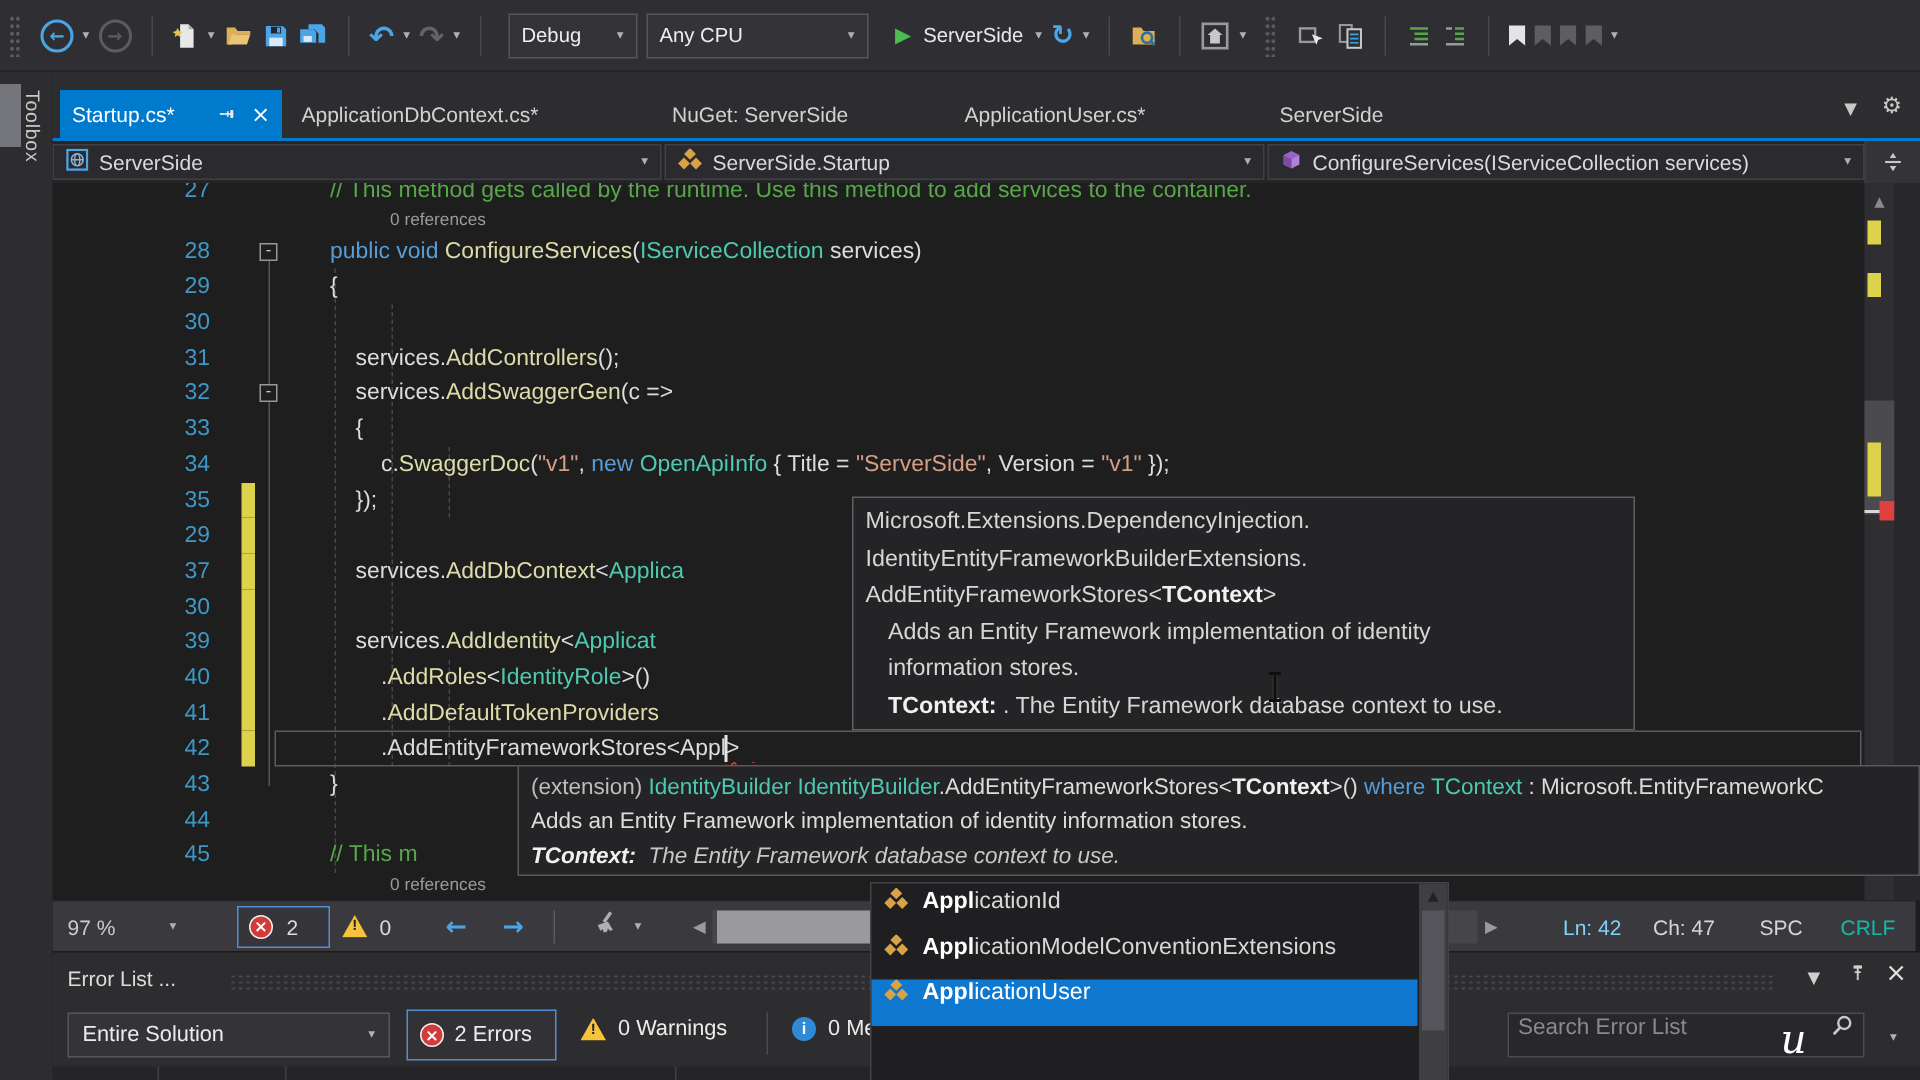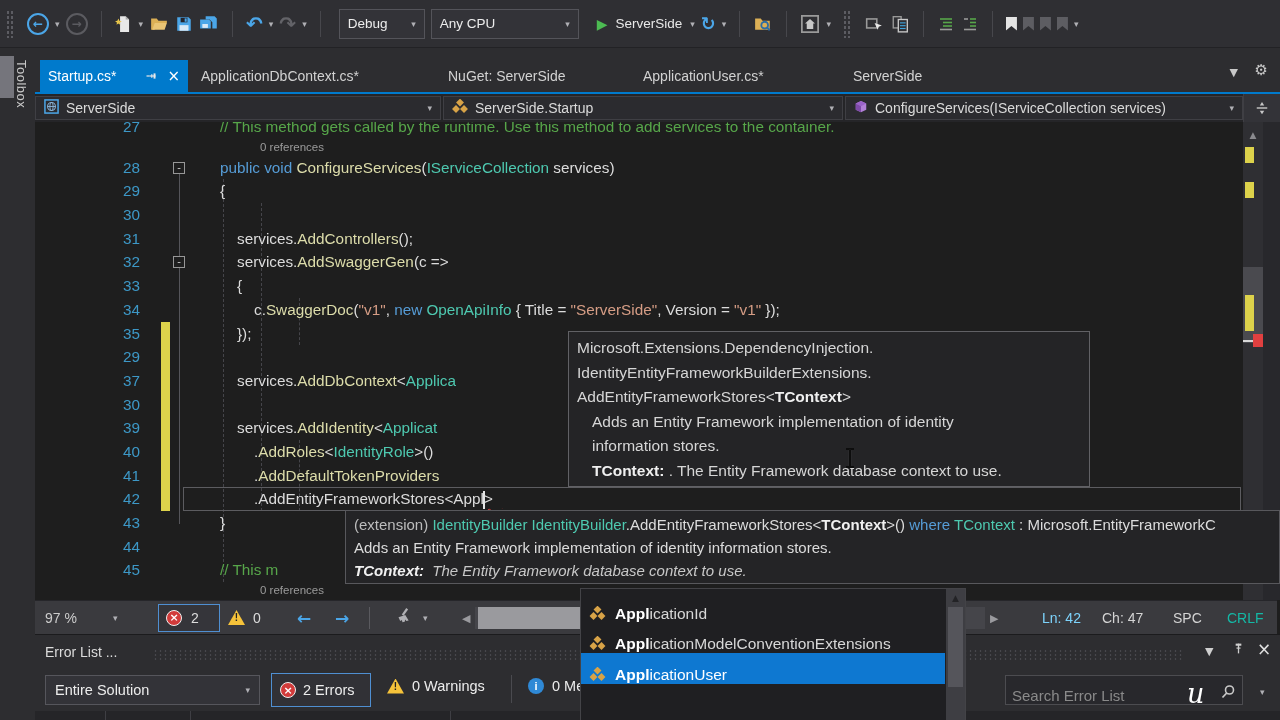--- a/index.html
+++ b/index.html
@@ -97,21 +97,21 @@
 #sighelp{position:absolute;left:345px;top:510px;width:935px;height:74px;background:#242426;border:1px solid #58585c;z-index:8;padding:2px 8px;font-size:15px;overflow:hidden}
 .shline{line-height:23px;white-space:pre}
 #ibeam{position:absolute;left:845px;top:448px;width:10px;height:20px;z-index:9}
 #ibeam .stem{position:absolute;left:4px;top:2px;width:2px;height:16px;background:#0d0d0d;box-shadow:0 0 1px #666}
 #ibeam .st,#ibeam .sb{position:absolute;left:1px;width:8px;height:2px;background:#0d0d0d}
 #ibeam .st{top:0}#ibeam .sb{bottom:0}
 
 
 #completion{position:absolute;left:580px;top:588px;width:386px;height:132px;background:#1f1f22;border:1px solid #434347;border-bottom:none;z-index:10}
 #comp-items{position:absolute;left:0;top:3px;right:20px}
-.citem{height:30.7px;display:flex;align-items:flex-end;padding-left:8px;font-size:15.5px;color:#d8d8d8;white-space:nowrap}
+.citem{height:30.7px;display:flex;align-items:flex-start;padding-left:8px;font-size:15.5px;color:#d8d8d8;white-space:nowrap}
 .citem b{color:#ffffff}
 .citem.sel{background:#0e78d1;color:#fff}
 .citem.sel b{color:#fff}
 .cicon{width:19px;height:17px;margin-right:7px;display:inline-flex;flex:none}
 #comp-scroll{position:absolute;right:0;top:0;width:19px;bottom:0;background:#3e3e43}
 #comp-up{position:absolute;left:0;top:4px;width:19px;text-align:center;color:#232326;font-size:9px}
 #comp-thumb{position:absolute;left:2px;top:18px;width:15px;height:80px;background:#55555b}
 
 
 #bottombar{position:absolute;left:35px;top:600px;width:1242px;height:34px;background:#3a3a3e;border-top:1px solid #26262a;z-index:3}
@@ -145,21 +145,21 @@
 #el-dots{position:absolute;left:118px;top:14px;width:1030px;height:11px;background-image:radial-gradient(#47474c 1px,transparent 1.2px);background-size:5px 4px}
 #el-chevron{position:absolute;left:1170px;top:10px;color:#cfcfcf;font-size:11px}
 #el-pin{position:absolute;left:1197px;top:7px;display:inline-flex}
 #el-close{position:absolute;left:1222px;top:4px;color:#e0e0e0;font-size:17px}
 #el-combo{position:absolute;left:10px;top:40px;width:215px;height:30px;background:#333338;border:1px solid #56565c;display:flex;align-items:center;padding:0 9px;color:#ececec;font-size:14.5px}
 #el-combo .dd{margin-left:auto}
 #el-errbox{position:absolute;left:236px;top:38px;width:100px;height:34px;border:1px solid #4f8fd2;background:#313136;display:flex;align-items:center;gap:7px;padding:0 8px;color:#ececec;font-size:14.5px}
 #el-warn{position:absolute;left:352px;top:43px;display:flex;align-items:center;gap:8px;color:#ececec;font-size:14.5px}
 #el-sep{position:absolute;left:476px;top:40px;width:1px;height:28px;background:#4a4a4f}
 #el-msg{position:absolute;left:493px;top:43px;display:flex;align-items:center;gap:8px;color:#ececec;font-size:14.5px}
-#el-search{position:absolute;left:970px;top:40px;width:238px;height:30px;background:#28282c;border:1px solid #4c4c50;display:flex;align-items:flex-end;padding:0 6px}
+#el-search{position:absolute;left:970px;top:40px;width:238px;height:30px;background:#28282c;border:1px solid #4c4c50;display:flex;align-items:flex-start;padding:0 6px}
 #el-search input{flex:1;background:transparent;border:none;outline:none;color:#c8c8c8;font-size:15px;font-family:"Liberation Sans",sans-serif;min-width:0}
 #el-search input::placeholder{color:#8a8a8a}
 #el-search-dd{position:absolute;left:1225px;top:52px;color:#b0b0b5;font-size:9px}
 #el-grid{position:absolute;left:0;top:76px;width:1245px;height:10px;background:#252528}
 .gridline{position:absolute;top:0;width:1px;height:10px;background:#3f3f44}
 #udemy{position:absolute;left:1152px;top:48px;z-index:11;display:flex;align-items:flex-end;gap:3px}
 #udemy .u{font-family:"DejaVu Serif",serif;font-style:italic;color:#fff;font-size:27px;line-height:.8}
 </style>
 </head>
 <body>

